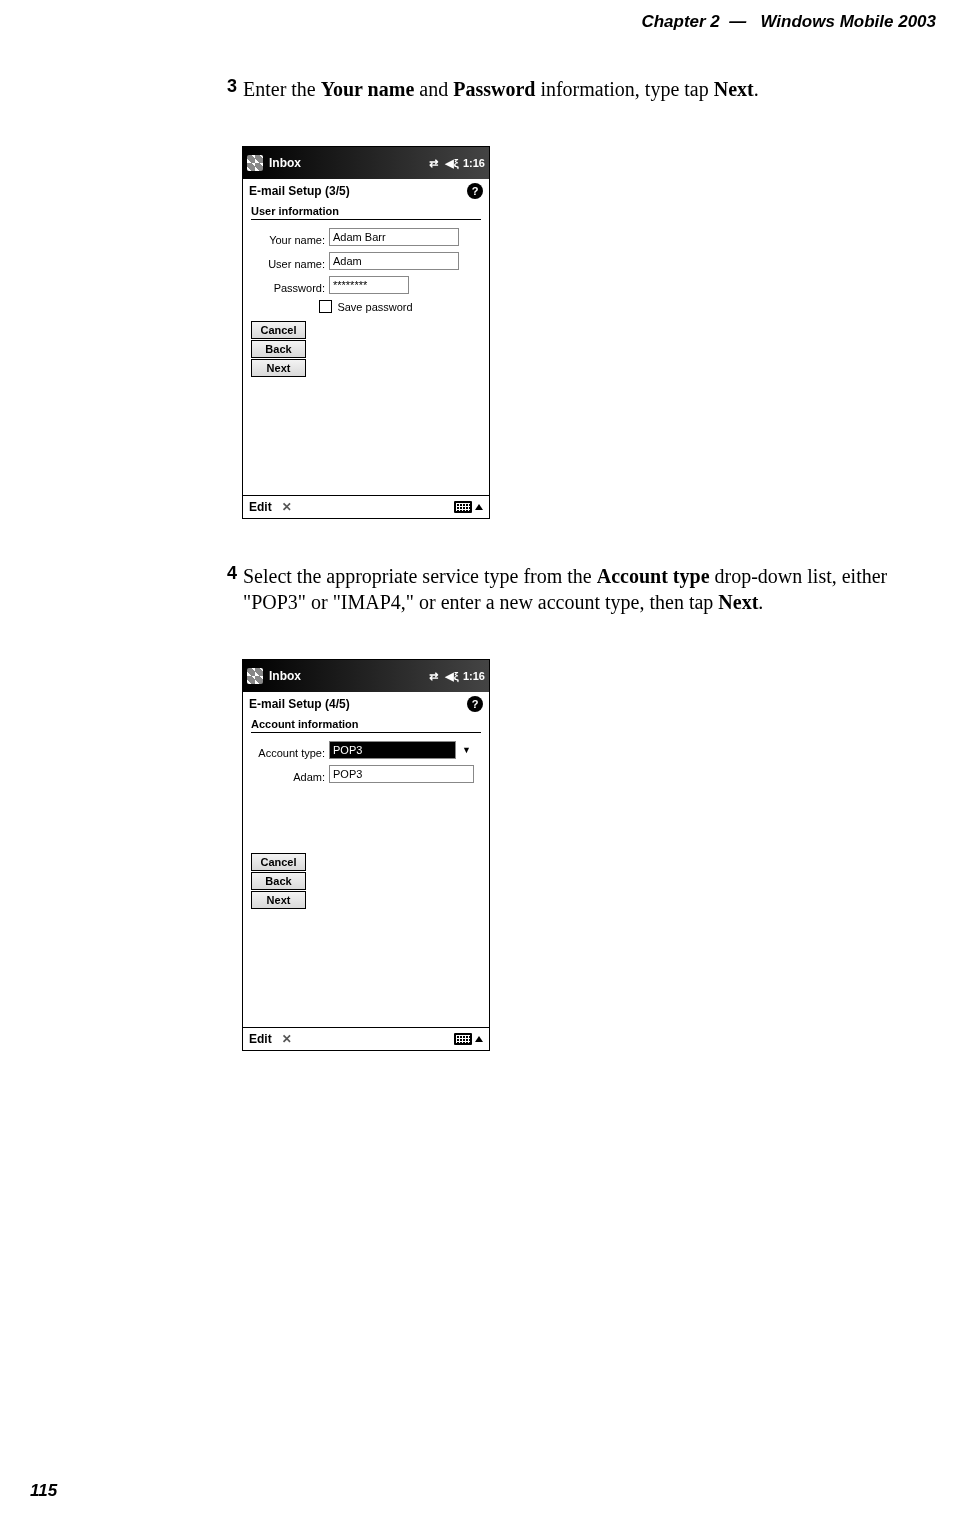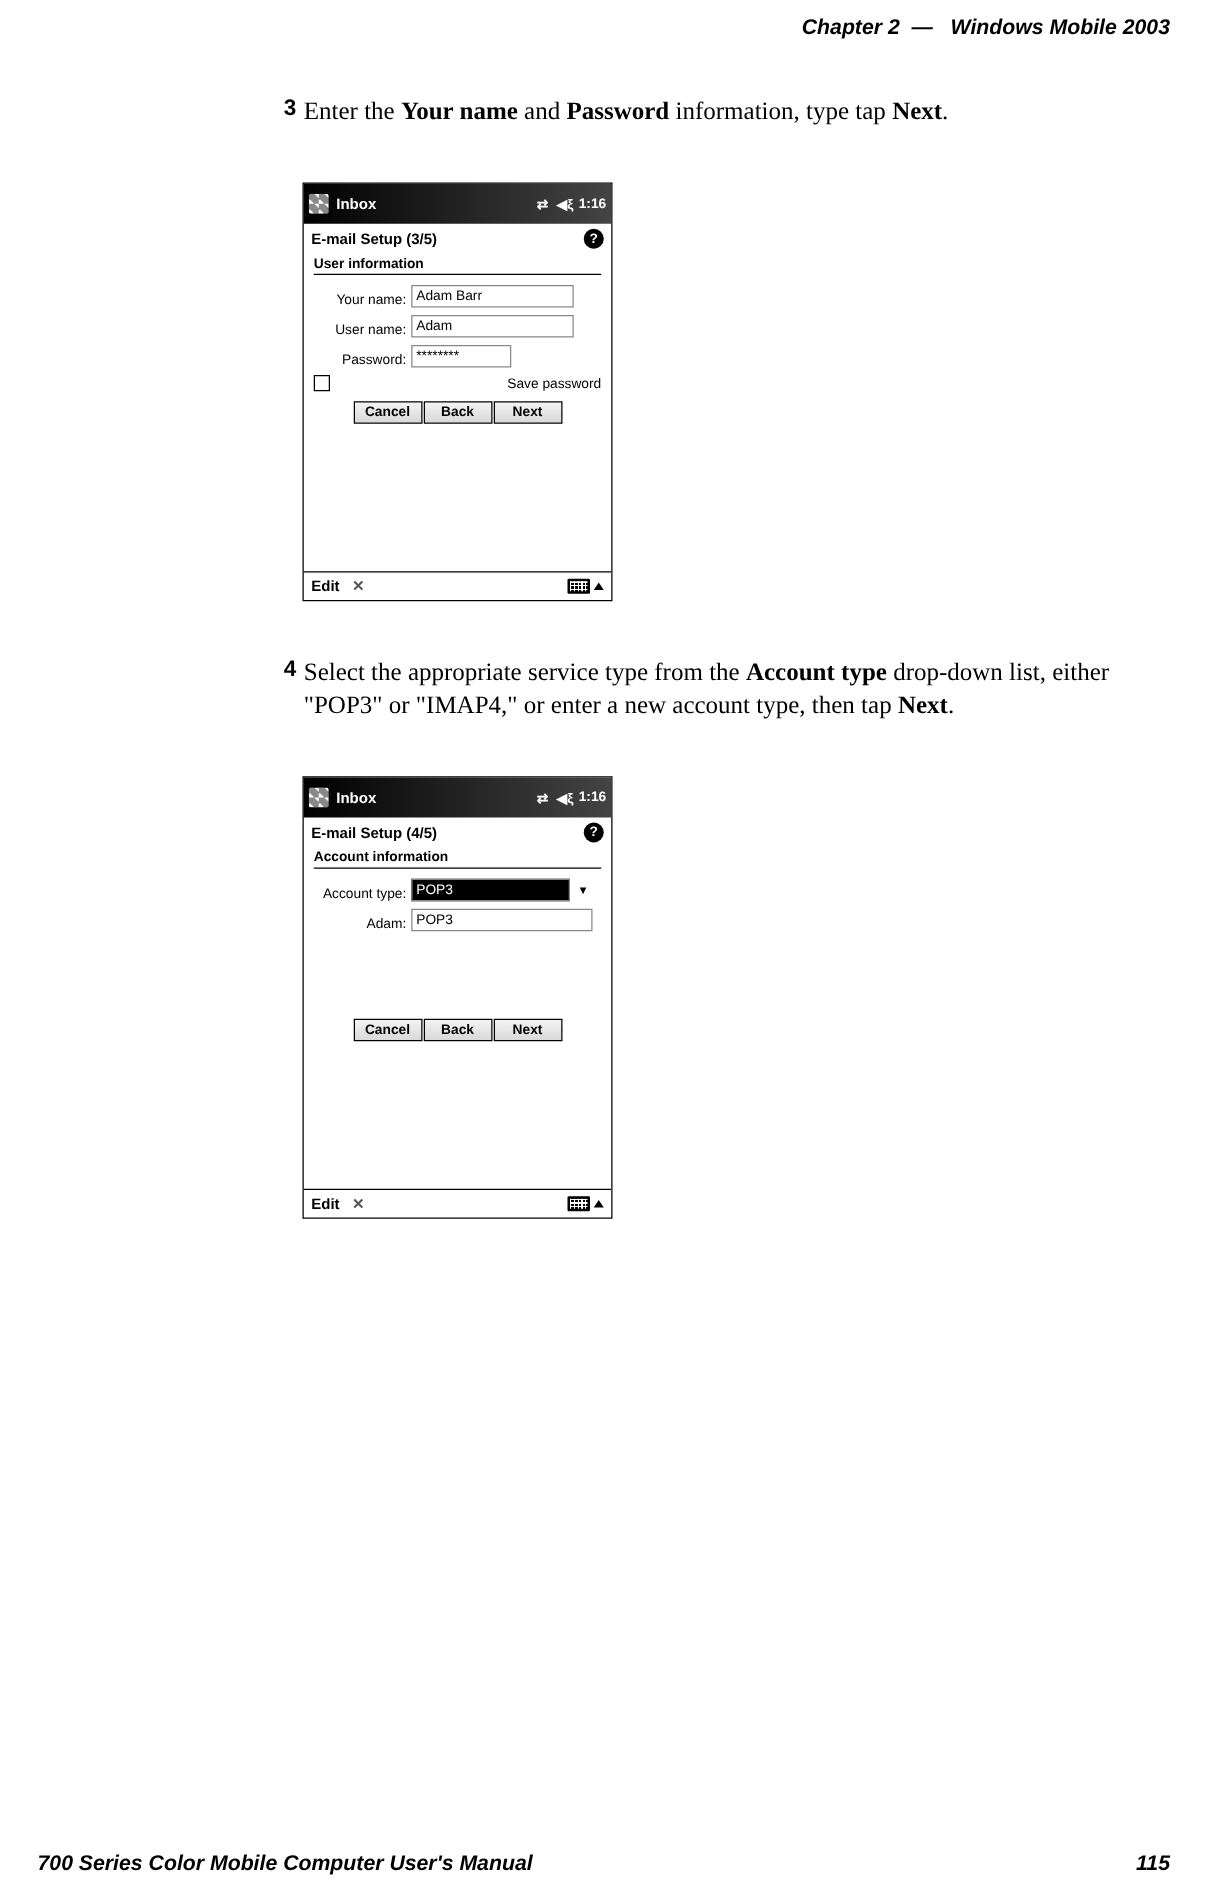--- a/index.html
+++ b/index.html
@@ -155,35 +155,36 @@
     }
     .dropdown-arrow {
       width: 15px; height: 18px;
       margin-left: 3px;
       display: inline-flex; align-items: center; justify-content: center;
       font-size: 9px;
     }
     .check-row {
       display: flex;
       align-items: center;
-      justify-content: space-between;
+      justify-content: center;
       margin: 4px 0 8px 0;
       font-size: 11px;
     }
     .check-box {
       width: 13px; height: 13px;
       border: 1px solid #000;
       margin-right: 5px;
       background: #fff;
     }
     .button-row {
       display: flex;
       gap: 1px;
       justify-content: center;
       margin-top: 2px;
+      flex-direction: column;
     }
     .pbtn {
       border: 1px solid #000;
       background: linear-gradient(#f3f3f3, #d9d9d9);
       font-size: 11px;
       font-weight: bold;
       width: 55px;
       height: 18px;
       display: inline-flex;
       align-items: center; justify-content: center;
@@ -368,15 +369,14 @@
       <div class="bottom-right">
         <span class="kbd-icon"></span>
         <span class="tri-up"></span>
       </div>
     </div>
   </div>
 
 </div>
 
 <div class="footer">
-  <span>700 Series Color Mobile Computer User's Manual</span>
   <span>115</span>
 </div>
 
 </body></html>

